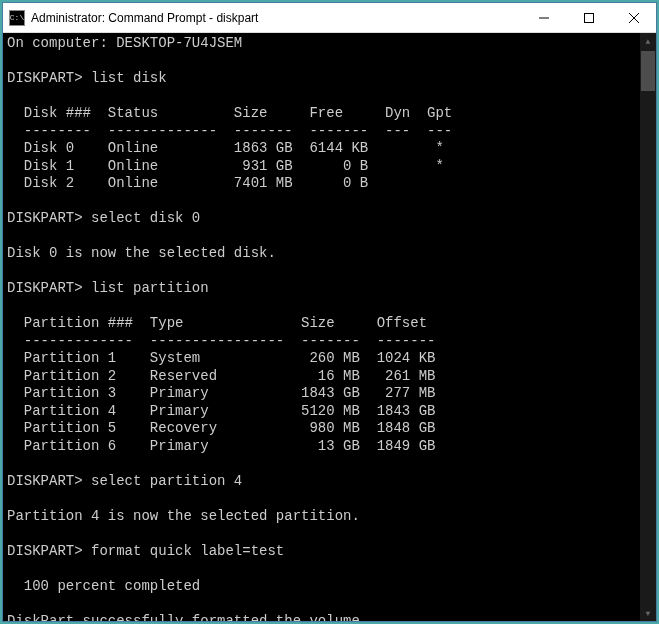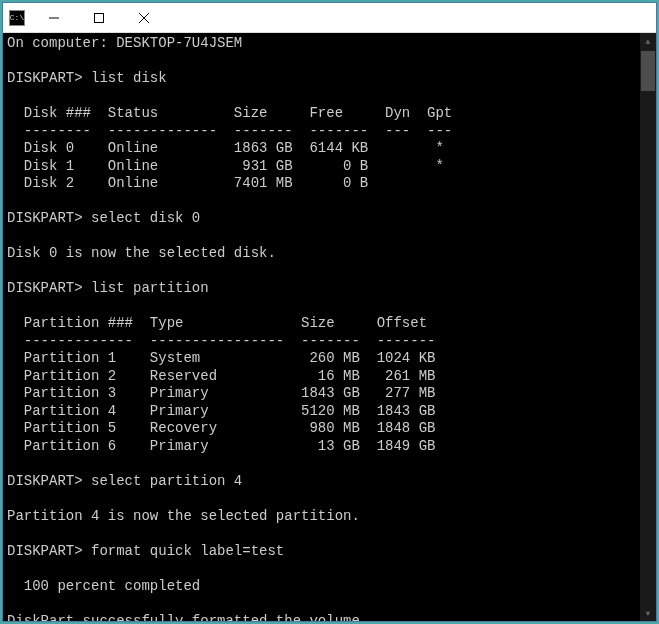--- a/index.html
+++ b/index.html
@@ -102,20 +102,21 @@
   }
   .scroll-arrow.up { top: 0; }
   .scroll-arrow.down { bottom: 0; }
 </style>
 </head>
 <body>
 
 <div class="window">
   <div class="titlebar">
     <div class="titlebar-icon">C:\</div>
+    <div class="titlebar-title">Administrator: Command Prompt - diskpart</div>
     <div class="win-buttons">
       <div class="win-btn">
         <svg width="10" height="10" viewBox="0 0 10 10">
             <line x1="0" y1="5" x2="10" y2="5" stroke="#000" stroke-width="1"></line>
           </svg>
       </div>
       <div class="win-btn">
         <svg width="10" height="10" viewBox="0 0 10 10">
             <rect x="0.5" y="0.5" width="9" height="9" fill="none" stroke="#000" stroke-width="1"></rect>
           </svg>

